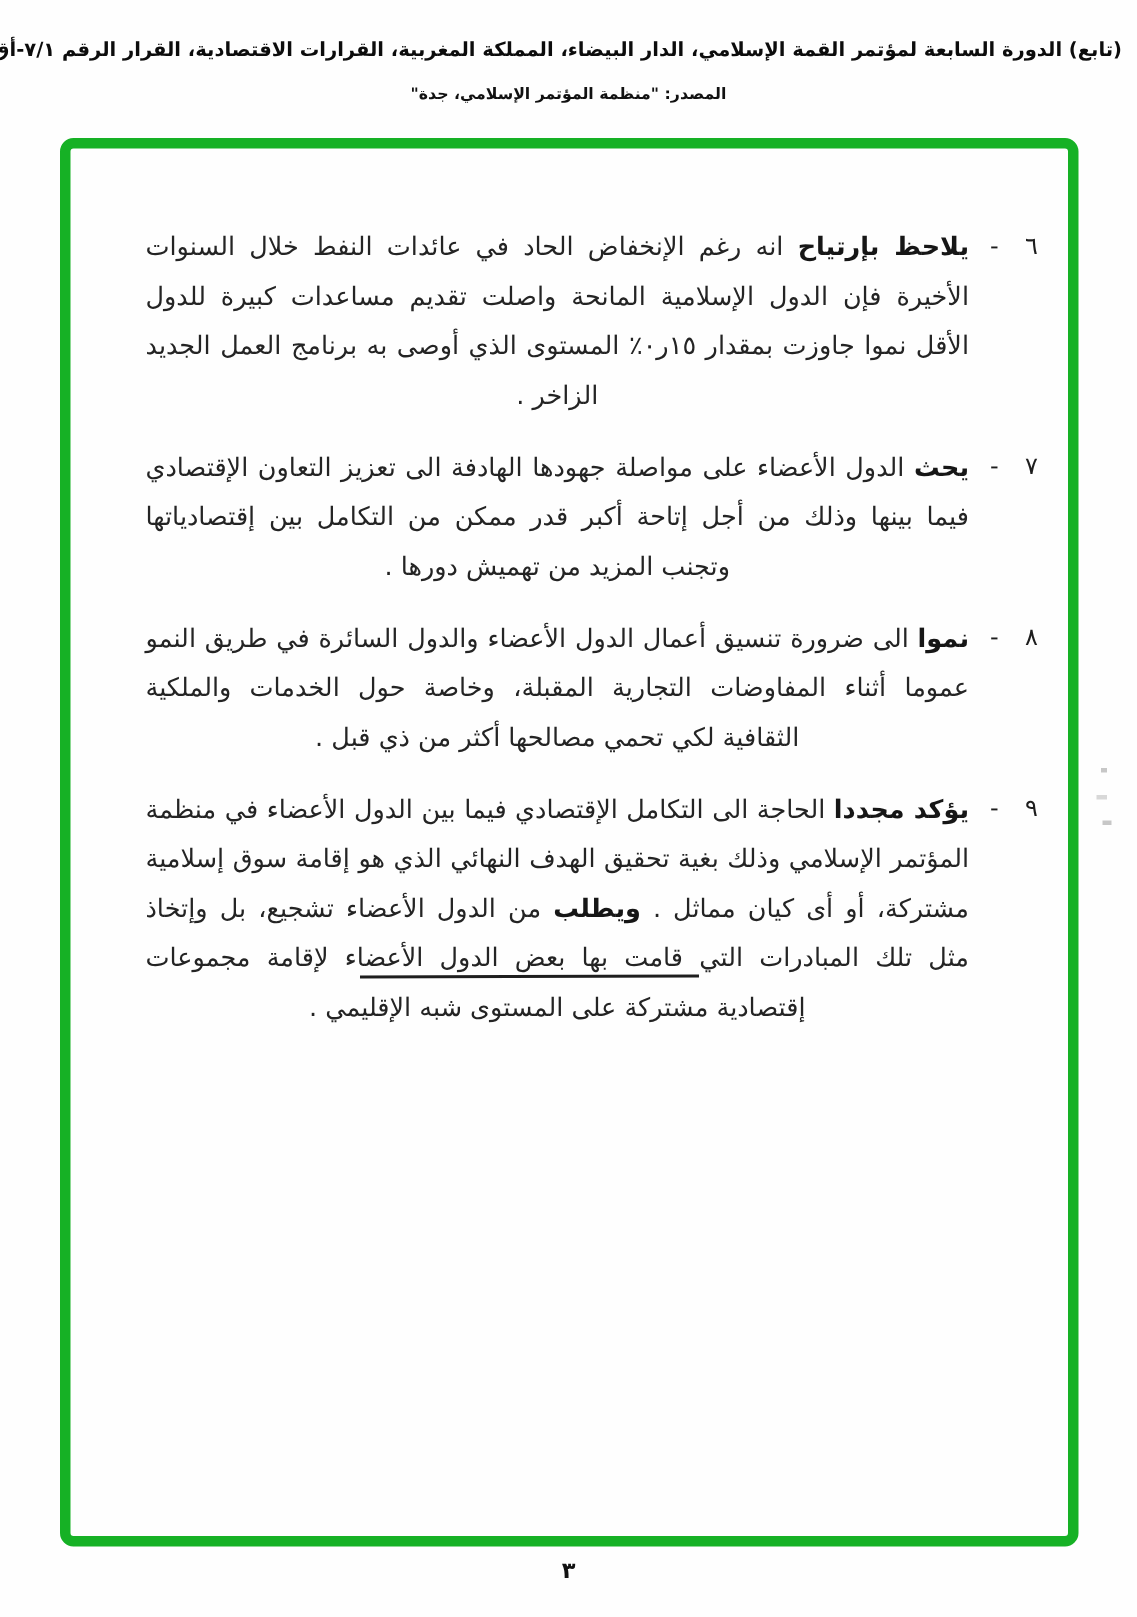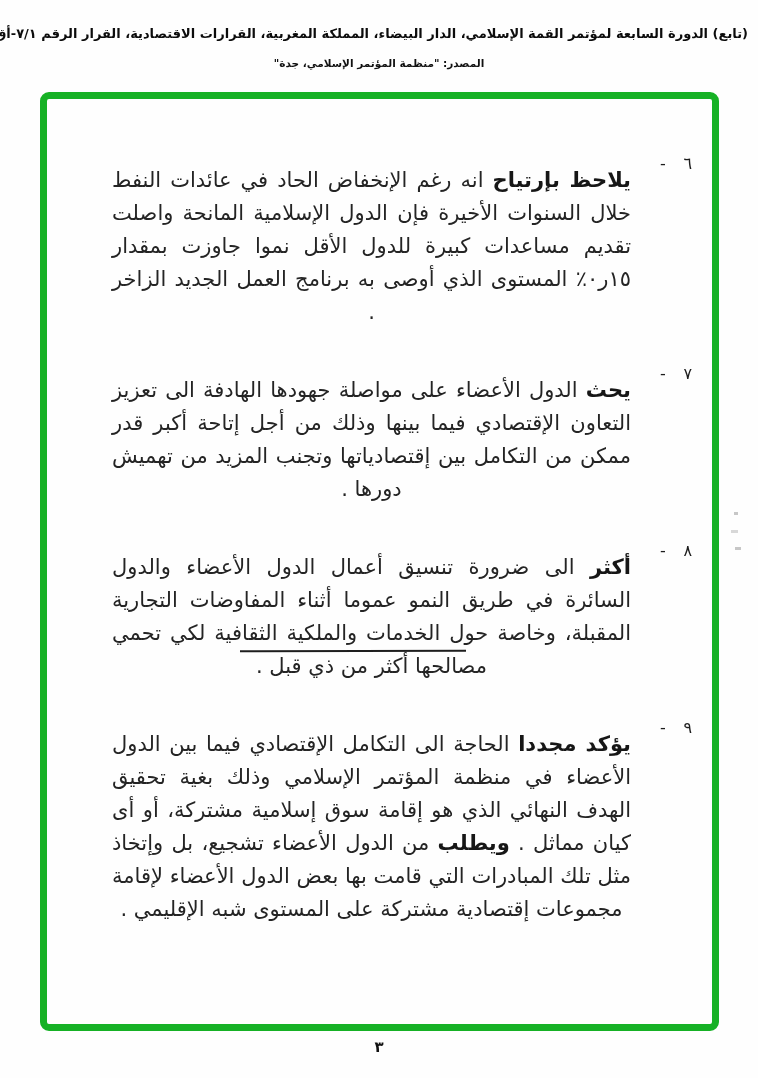--- a/index.html
+++ b/index.html
@@ -36,22 +36,22 @@
     padding: 48px 20px 0 48px;
     direction: rtl;
   }
   .item { display: flex; gap: 12px; margin-bottom: 11px; }
   .marker {
     flex: none; width: 32px;
     display: flex; justify-content: space-between; align-items: flex-start;
     font-size: 16px; color: #1d1d1d; line-height: 33px;
   }
   .item-text {
-    flex: 1; margin: 17px;
-    font-size: 21px; line-height: 33px;
+    flex: 1; margin: 2px;
+    font-size: 17px; line-height: 33px;
     text-align: justify; text-align-last: center;
     color: #242424;
   }
   .lead { font-weight: bold; color: #161616; }
   .separator-line {
     position: absolute; left: 193px; top: 551px;
     width: 226px; height: 2px;
     background: #1e1e1e;
     transform: rotate(-0.15deg);
   }
@@ -87,21 +87,21 @@
         <span>-</span>
       </div>
       <p class="item-text"><span class="lead">يحث</span><span> الدول الأعضاء على مواصلة جهودها الهادفة الى تعزيز التعاون الإقتصادي فيما بينها وذلك من أجل إتاحة أكبر قدر ممكن من التكامل بين إقتصادياتها وتجنب المزيد من تهميش دورها .</span></p>
     </div>
 
     <div class="item">
       <div class="marker">
         <span>٨</span>
         <span>-</span>
       </div>
-      <p class="item-text"><span class="lead">أكثر</span><span> الى ضرورة تنسيق أعمال الدول الأعضاء والدول السائرة في طريق النمو عموما أثناء المفاوضات التجارية المقبلة، وخاصة حول الخدمات والملكية الثقافية لكي تحمي مصالحها أكثر من ذي قبل .</span></p>
+      <p class="item-text"><span class="lead">نموا</span><span> الى ضرورة تنسيق أعمال الدول الأعضاء والدول السائرة في طريق النمو عموما أثناء المفاوضات التجارية المقبلة، وخاصة حول الخدمات والملكية الثقافية لكي تحمي مصالحها أكثر من ذي قبل .</span></p>
     </div>
 
     <div class="item">
       <div class="marker">
         <span>٩</span>
         <span>-</span>
       </div>
       <p class="item-text"><span class="lead">يؤكد مجددا</span><span> الحاجة الى التكامل الإقتصادي فيما بين الدول الأعضاء في منظمة المؤتمر الإسلامي وذلك بغية تحقيق الهدف النهائي الذي هو إقامة سوق إسلامية مشتركة، أو أى كيان مماثل . </span><span class="lead">ويطلب</span><span> من الدول الأعضاء تشجيع، بل وإتخاذ مثل تلك المبادرات التي قامت بها بعض الدول الأعضاء لإقامة مجموعات إقتصادية مشتركة على المستوى شبه الإقليمي .</span></p>
     </div>
 

